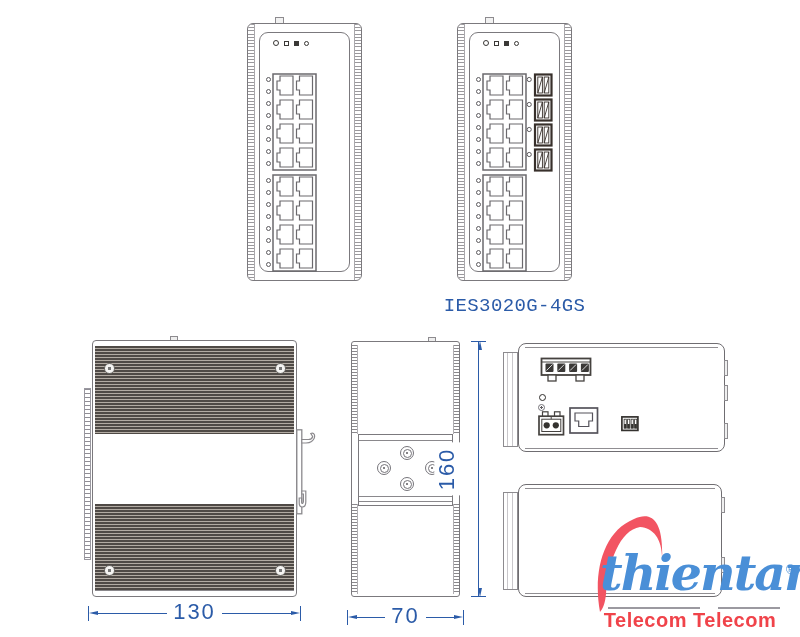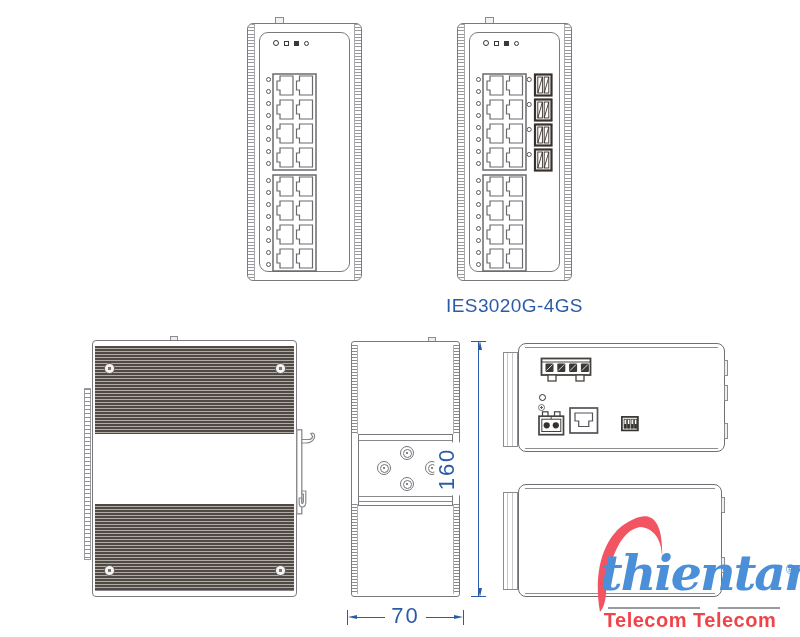--- a/index.html
+++ b/index.html
@@ -237,37 +237,46 @@
               <rect x="9" y="76.5" width="16.5" height="21" fill="#fff" stroke="#38302b" stroke-width="2.2"></rect>
               <rect x="11.8" y="79" width="4.6" height="16" fill="#fff" stroke="#38302b" stroke-width="0.9"></rect>
               <rect x="18.2" y="79" width="4.6" height="16" fill="#fff" stroke="#38302b" stroke-width="0.9"></rect>
               <line x1="11.8" y1="95" x2="16.4" y2="79" stroke="#38302b" stroke-width="0.9"></line>
               <line x1="18.2" y1="95" x2="22.8" y2="79" stroke="#38302b" stroke-width="0.9"></line>
               <circle cx="3.2" cy="81.5" r="2.1" fill="#fff" stroke="#5d5b5f" stroke-width="1"></circle>
             </svg></div>
       </div>
     </div>
   </div>
-  <div class="model-label" style="left:437px;top:295px;width:155px;" data-name="model-label-4gs">IES3020G-4GS</div>
+  <div class="model-label" style="left:437px;top:295px;width:155px;font-family:Liberation Mono, monospace;" data-name="model-label-4gs">IES3020G-4GS</div>
 
   <div class="top-bump2" style="left:170px;top:336px;" data-name="top-antenna-bump"></div>
   <div class="side-body" data-name="side-view-heatsink">
     <div class="fins f1" data-name="heatsink-fins-upper"></div>
     <div class="fins f2" data-name="heatsink-fins-lower"></div>
     <div class="screw-s" style="left:11px;top:22px;" data-name="corner-screw"></div>
     <div class="screw-s" style="left:182px;top:22px;" data-name="corner-screw"></div>
     <div class="screw-s" style="left:11px;top:224px;" data-name="corner-screw"></div>
     <div class="screw-s" style="left:182px;top:224px;" data-name="corner-screw"></div>
   </div>
   <div class="side-strip" data-name="faceplate-edge-strip"></div>
   <svg class="abs" style="left:296px;top:429px;" width="22" height="86" viewBox="0 0 22 86" data-name="din-rail-clip">
     <rect x="0.8" y="0.8" width="5" height="84" fill="#fff" stroke="#8b898d" stroke-width="1.3"></rect>
     <path d="M 5.8 10.5 L 12.5 10.5 Q 16 10.5 16.7 7.5 L 14.8 4.5 Q 17.5 3.5 18.5 6 Q 19.3 9.5 15.5 12.5 Q 13.5 14 10 14 L 5.8 14 Z" fill="#fff" stroke="#8b898d" stroke-width="1.2"></path>
     <path d="M 5.8 62 L 9.8 62 L 9.8 73 Q 9.8 78 6.3 78 Q 3.2 78 3.2 74 L 3.2 69 L 5.6 69 L 5.6 73 Q 5.6 74.6 6.6 74.4 Q 7.4 74.1 7.4 72.5 L 7.4 65 L 5.8 65 Z" fill="#fff" stroke="#8b898d" stroke-width="1.2"></path>
   </svg>
+  <div class="dimh" style="left:88px;top:599px;width:213px;" data-name="dimension-width-130">
+    <span class="tick"></span>
+      <span class="arr-l"></span>
+      <span class="seg"></span>
+    <span class="lab" data-name="dimension-width-value">130</span>
+    <span class="seg"></span>
+      <span class="arr-r"></span>
+      <span class="tick"></span>
+  </div>
 
   <div class="top-bump2" style="left:428px;top:337px;" data-name="top-antenna-bump"></div>
   <div class="rear-body" data-name="rear-view">
     <div class="rstrip lt" data-name="edge-hatch"></div>
     <div class="rstrip rt" data-name="edge-hatch"></div>
     <div class="rstrip lb" data-name="edge-hatch"></div>
     <div class="rstrip rb" data-name="edge-hatch"></div>
     <div class="rplate" data-name="din-mount-plate">
       <div class="screw-r" style="left:41px;top:11px;" data-name="mount-screw">
           <i>

